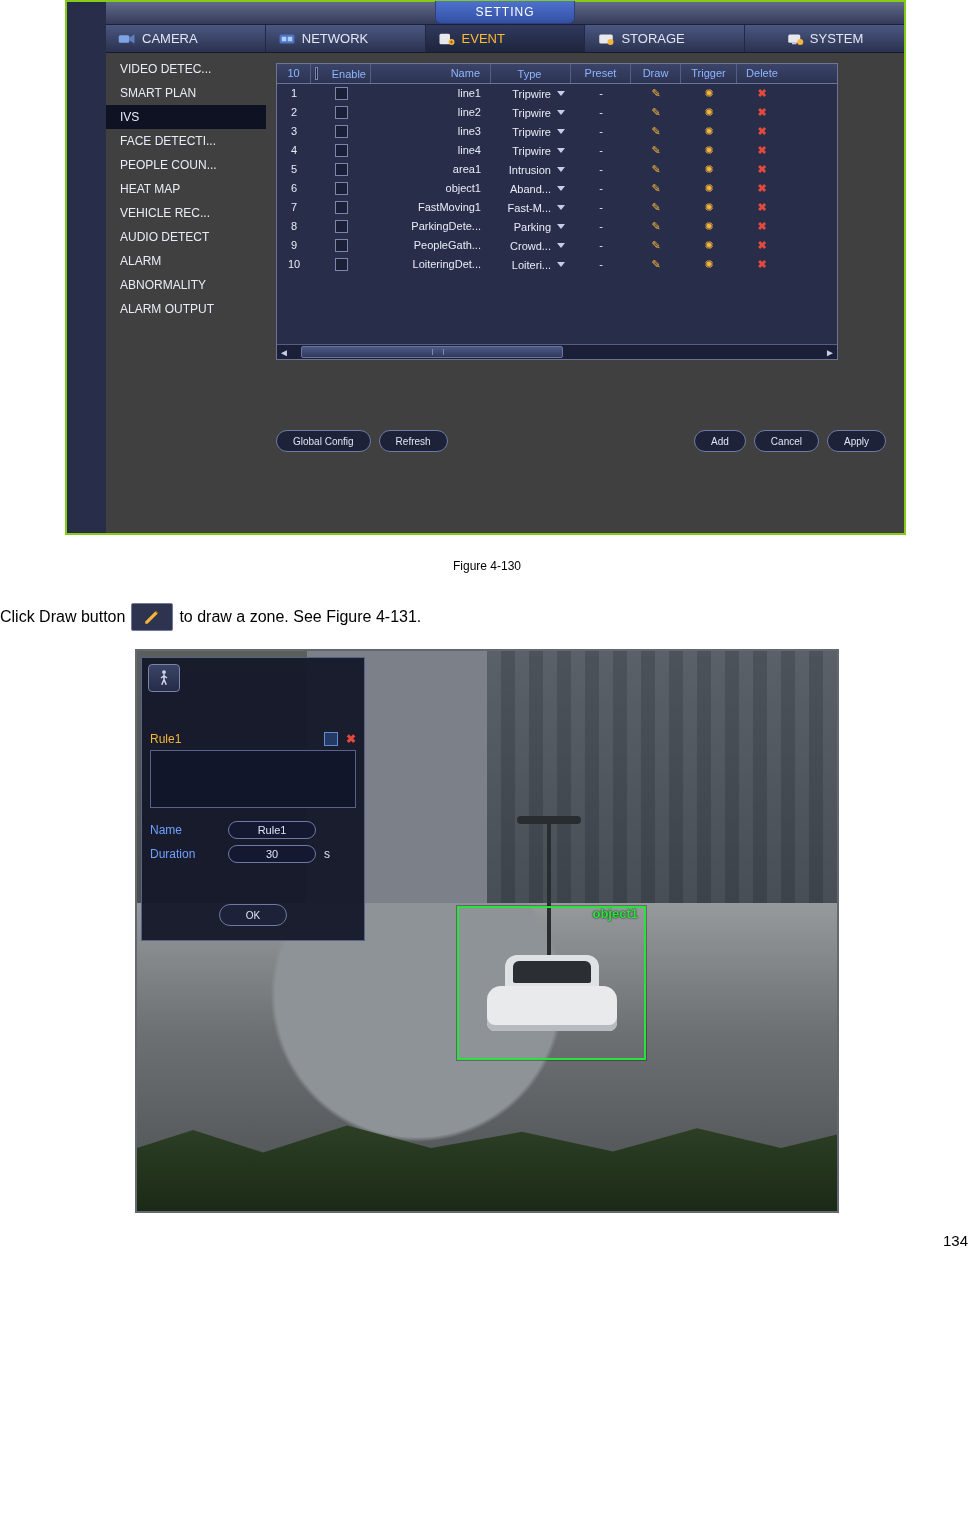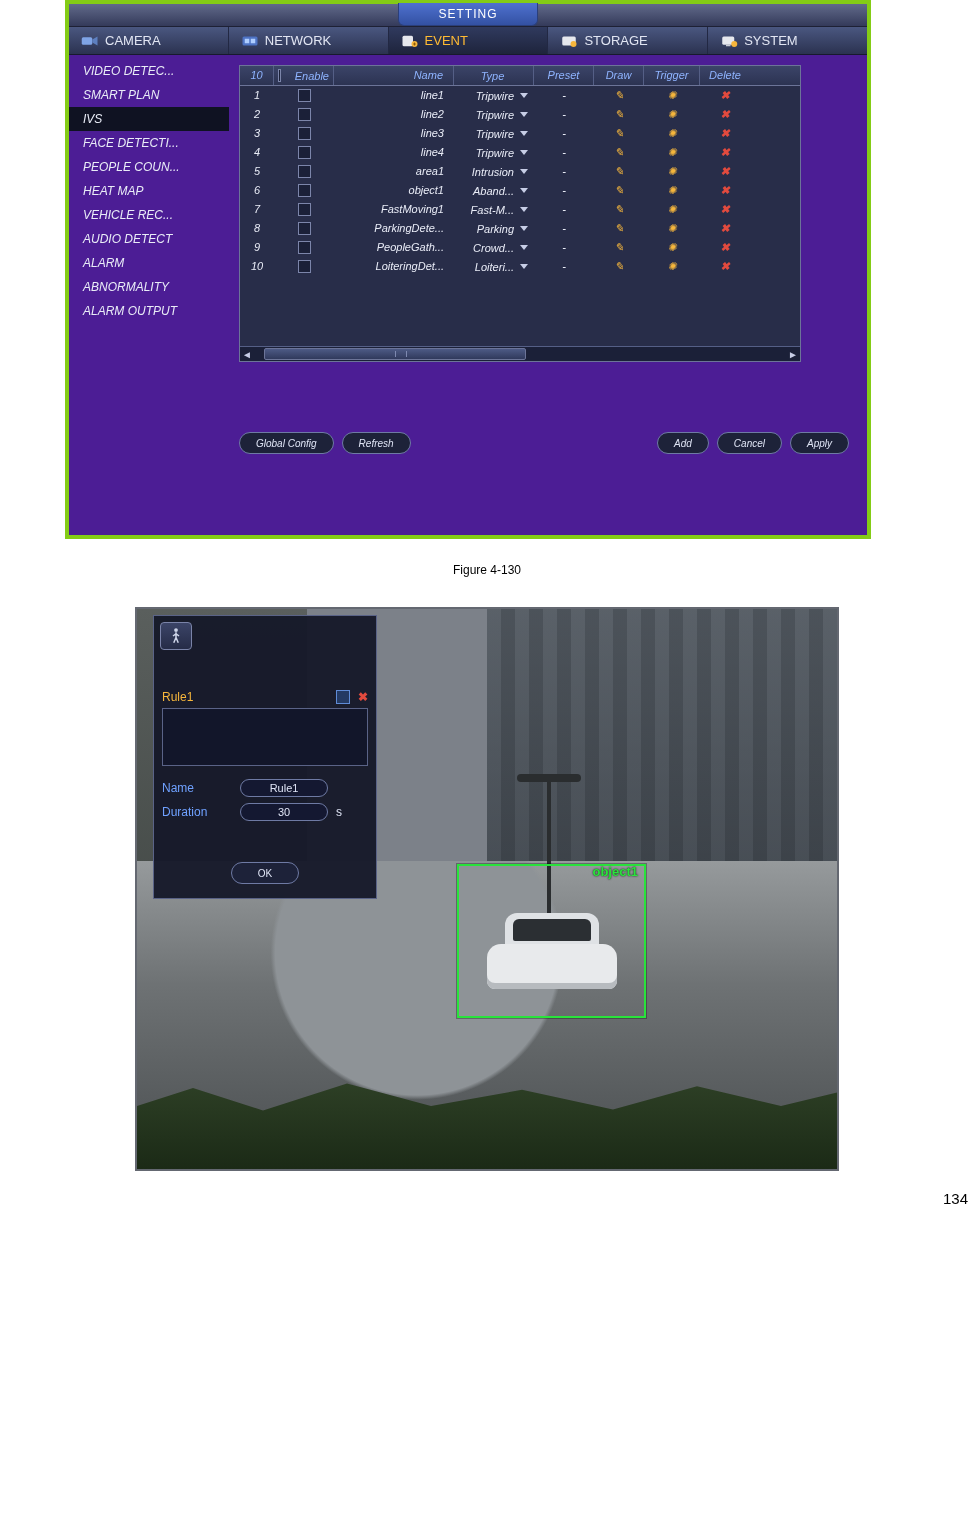--- a/index.html
+++ b/index.html
@@ -13,24 +13,25 @@
   .page {
     width: 974px;
     position: relative;
     padding-bottom: 40px;
   }
 
   
   .app-window {
     width: 798px;
     margin-left: 65px;
-    border: 4px solid #84cc16;
+    border: 2px solid #84cc16;
     background: #282d49;
     color: #fff;
     font-size: 12px;
+    padding-left: 39px;
   }
 
   .title-bar {
     height: 22px;
     position: relative;
     background: linear-gradient(#616a8a, #343a5a);
     border-bottom: 1px solid #1e2135;
   }
   .title-pill {
     position: relative;
@@ -58,34 +59,33 @@
   .top-tab {
     flex: 1;
     display: flex;
     align-items: center;
     gap: 6px;
     padding: 6px 12px;
     border-right: 1px solid #222843;
     cursor: pointer;
     color: #e2e6f3;
   }
-  .top-tab:last-child { border-right: none; }
+  .top-tab:last-child { border-right: none; justify-content: center; }
   .top-tab.active {
     background: linear-gradient(#303a5e, #1e243c);
   }
   .top-tab.active .tab-label { color: #ffbb33; }
   .tab-label { font-size: 13px; }
 
   .tab-icon-svg { width: 18px; height: 14px; }
 
   .app-body {
     display: flex;
     min-height: 480px;
-    background: #4c1d95;
-    font-style: italic;
+    background: #404040;
   }
 
   .sidebar {
     width: 160px;
     padding-top: 4px;
   }
   .side-item {
     padding: 5px 14px;
     cursor: pointer;
     color: #e9ecf7;
@@ -314,21 +314,21 @@
     position:absolute; left:410px; top:170px; width:4px; height:170px;
     background:#2a2d2f;
   }
   .lamp {
     position:absolute; left:380px; top:165px; width:64px; height:8px;
     background:#2a2d2f; border-radius:4px;
   }
 
   .rule-panel {
     position: absolute;
-    left: 16px; top: 6px;
+    left: 4px; top: 6px;
     width: 222px;
     background: rgba(22,25,42,.96);
     border: 1px solid #5a6387;
     color: #dfe4f5;
     font-size: 12px;
     padding-bottom: 14px;
   }
   .walk-icon {
     margin: 6px;
     width: 30px; height: 26px;
@@ -599,20 +599,30 @@
           <div class="pill-btn">Add</div>
           <div class="pill-btn">Cancel</div>
           <div class="pill-btn">Apply</div>
         </div>
       </div>
     </div>
   </div>
 
   <div class="fig-caption">Figure 4-130</div>
 
+  <div class="instruction">
+    <span>Click Draw button </span>
+    <span class="draw-btn-chip">
+      <svg width="18" height="18" viewBox="0 0 24 24">
+        <path d="M3 21 L6 21 L20 7 L17 4 L3 18 Z" fill="#f6b63c"></path>
+        <path d="M17 4 L20 7" stroke="#8a5a00" stroke-width="2"></path>
+      </svg>
+    </span>
+    <span> to draw a zone. See Figure 4-131.</span>
+  </div>
 
   <div class="draw-window">
     <div class="scene">
       <div class="bld-left"></div>
       <div class="bld-right"></div>
       <div class="ground"></div>
       <div class="pole"></div>
       <div class="lamp"></div>
       <div class="car">
         <div class="car-roof"></div>

